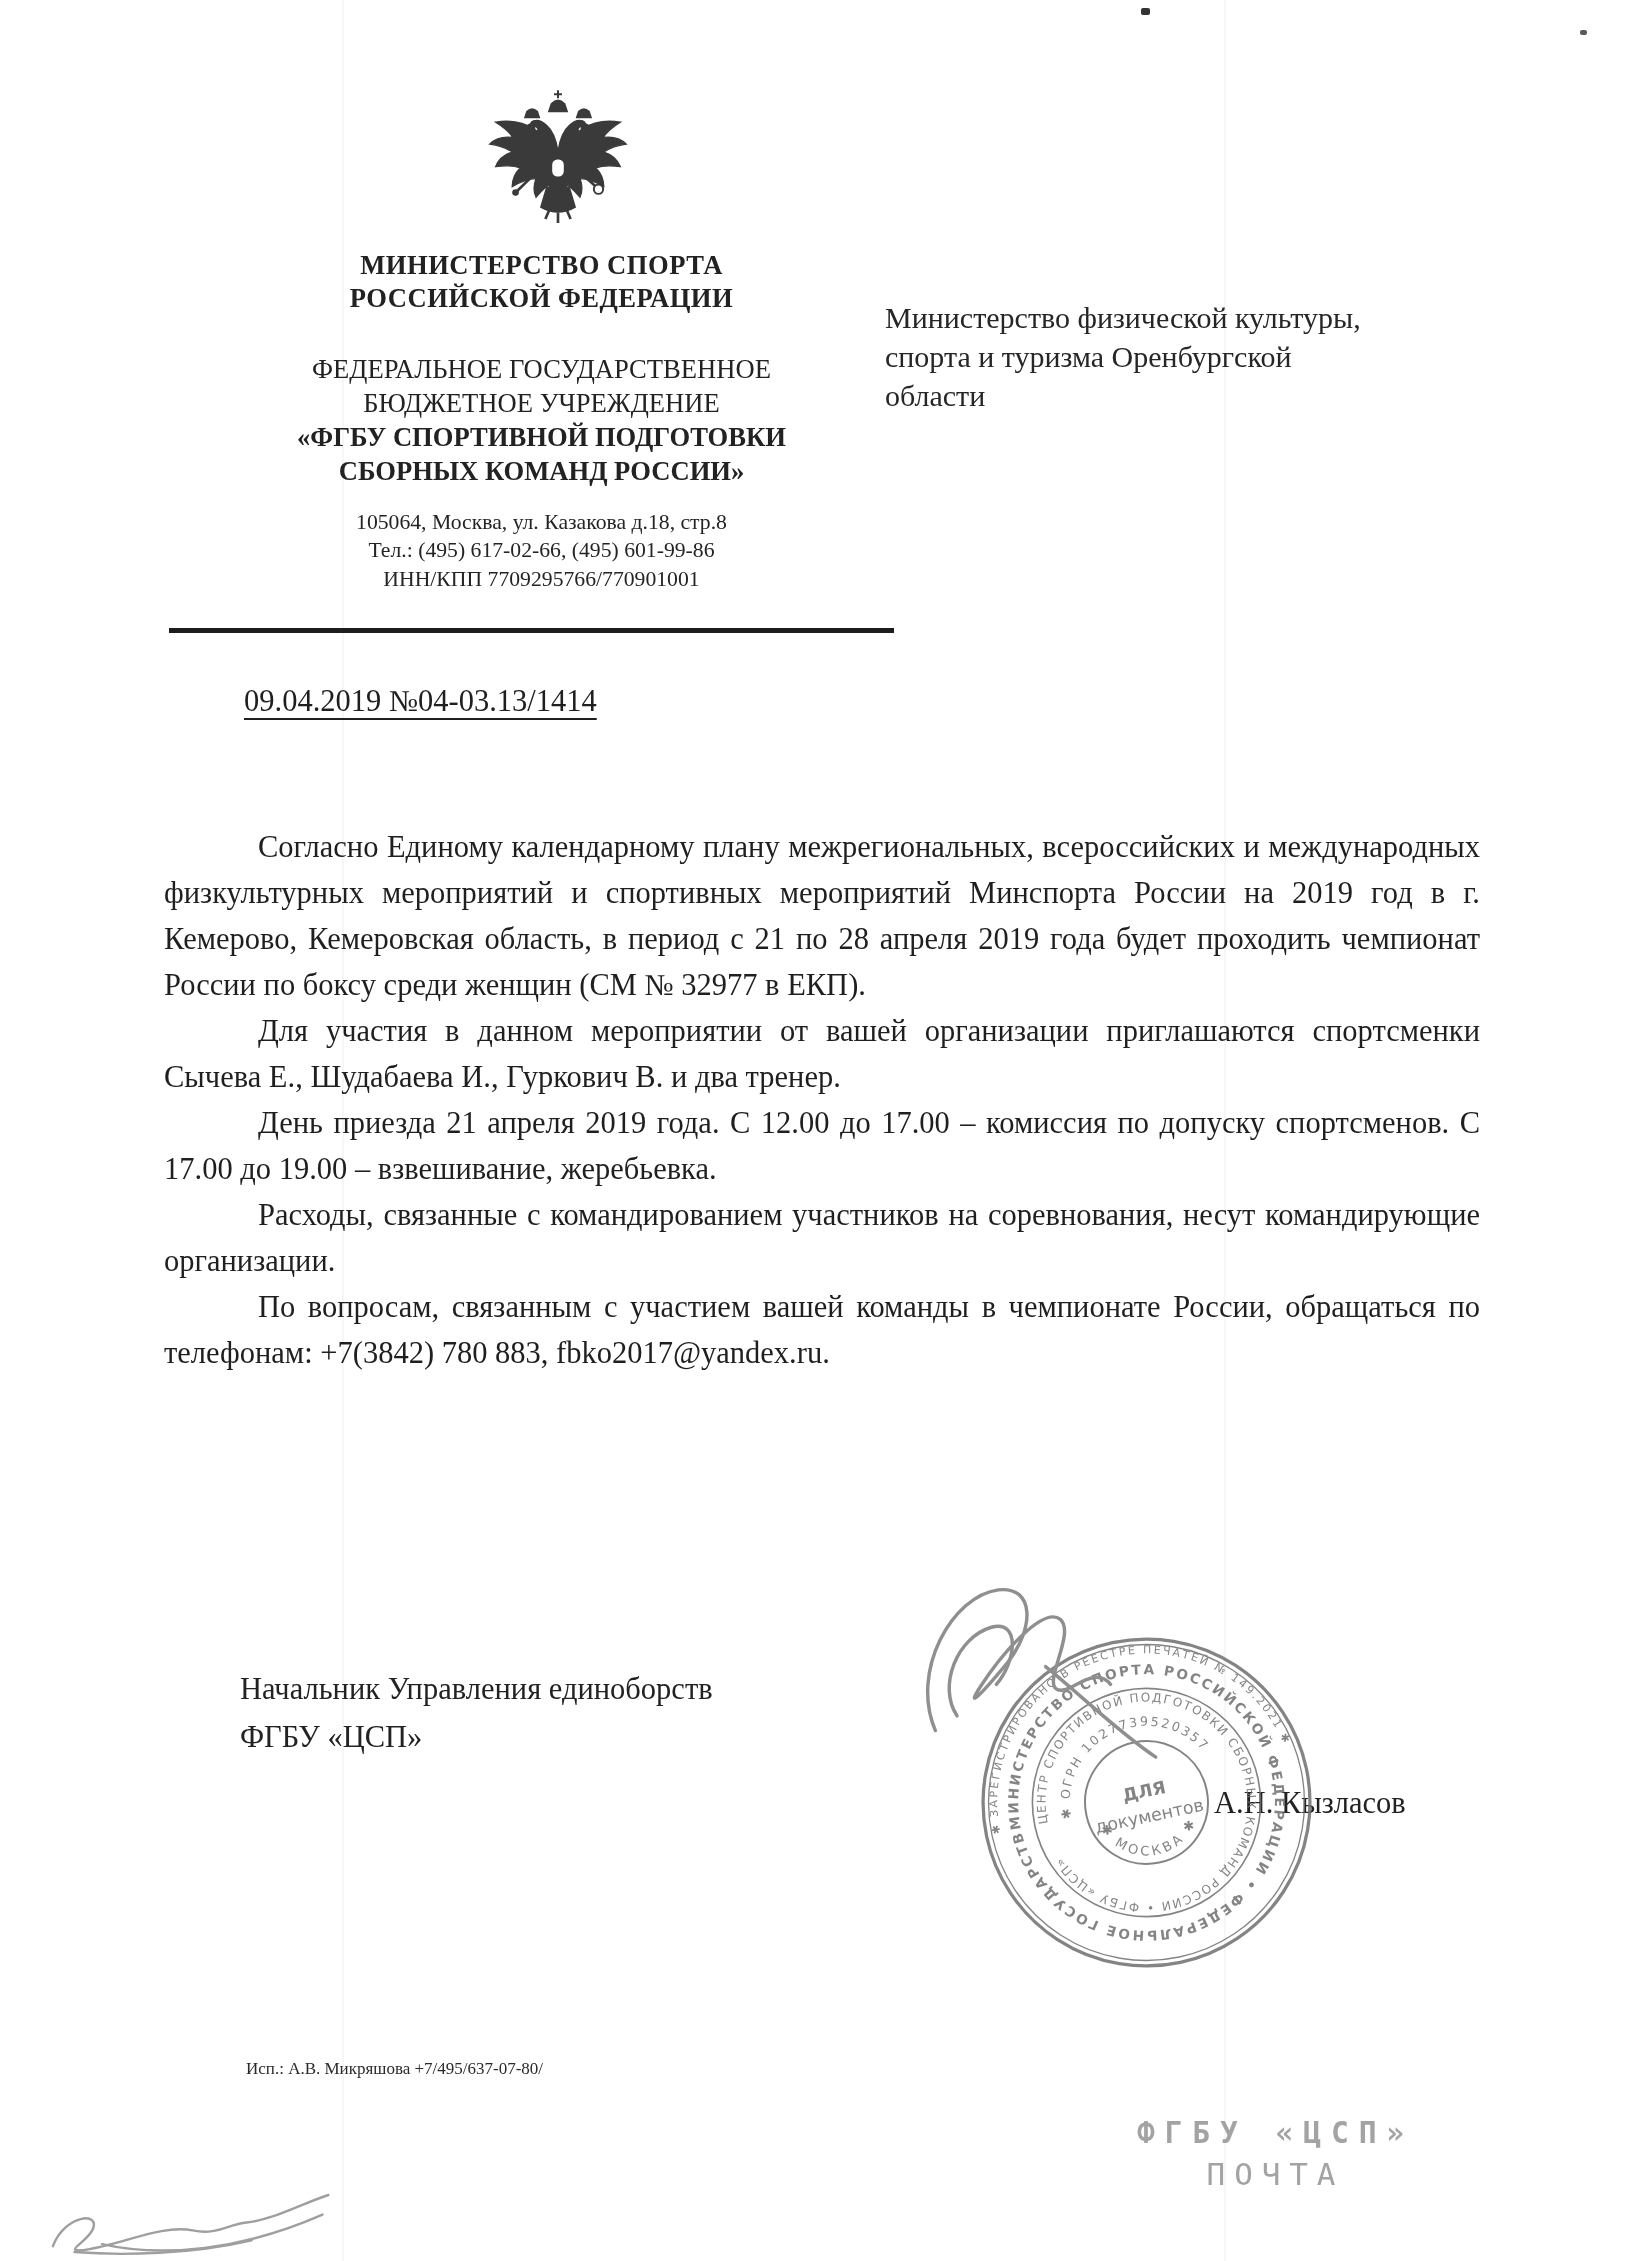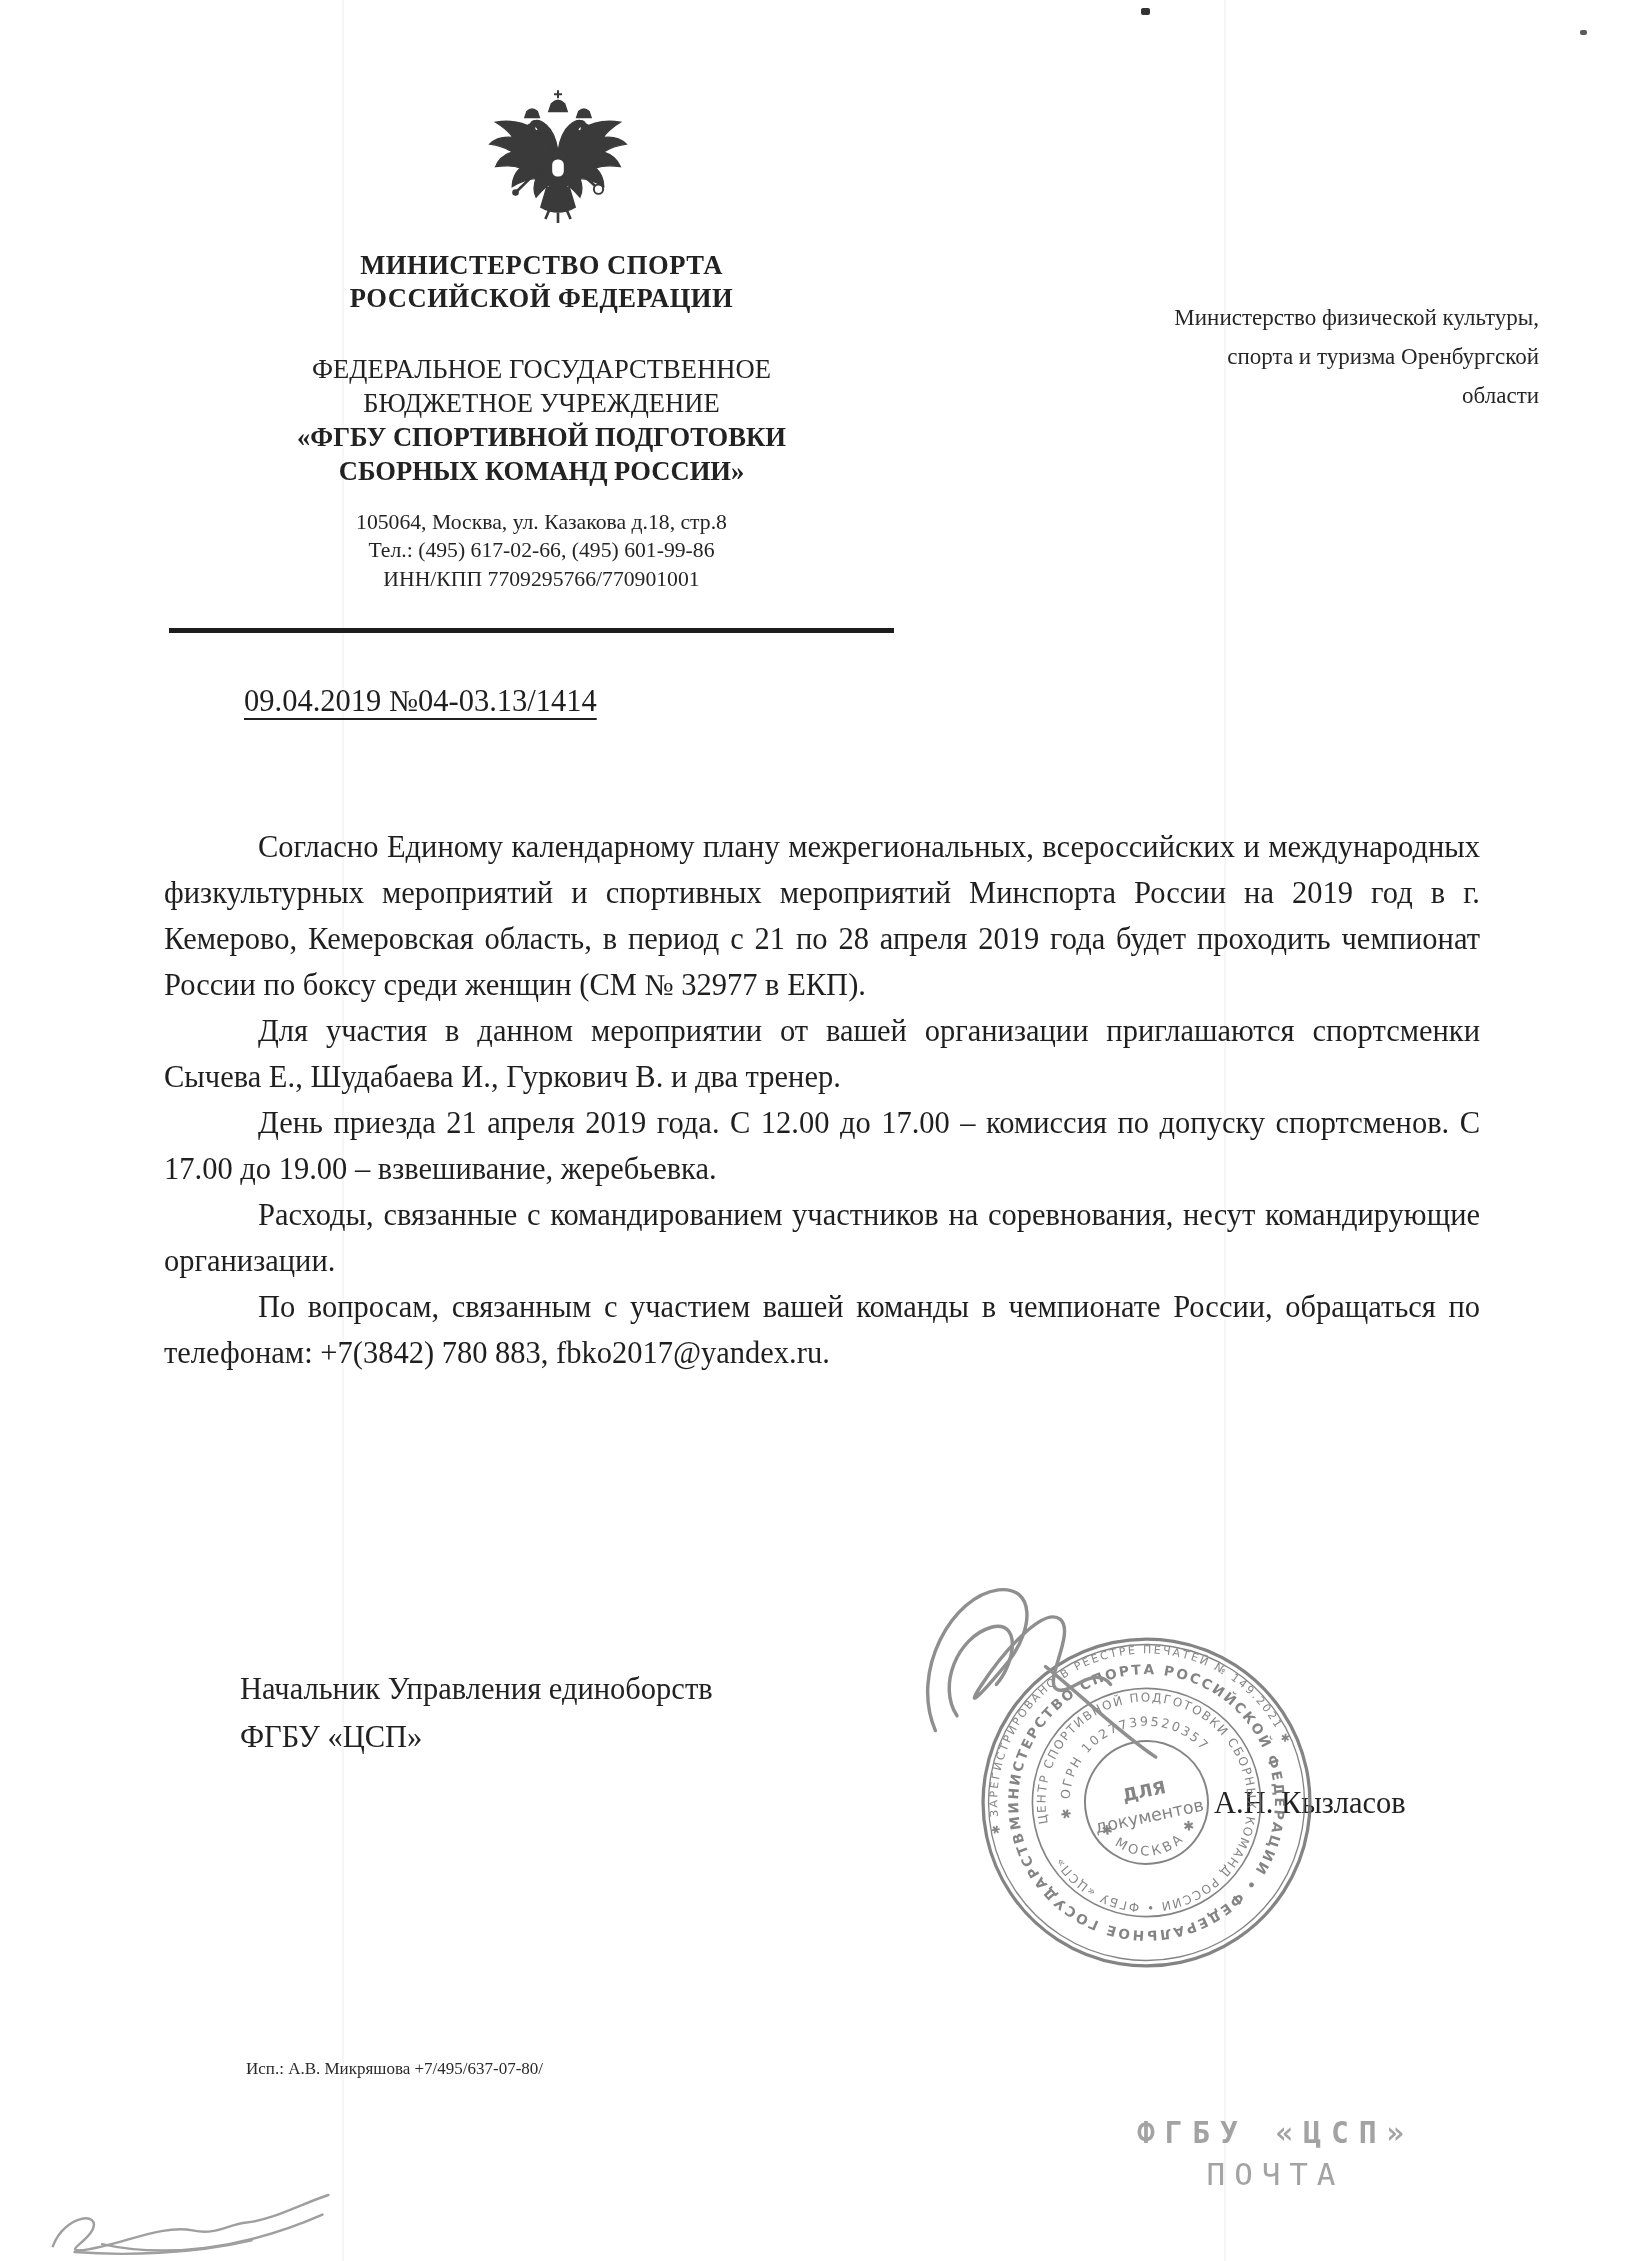--- a/index.html
+++ b/index.html
@@ -13,21 +13,21 @@
   .fold{position:absolute;top:0;width:2px;height:2262px;background:rgba(0,0,0,0.035);}
   .speck{position:absolute;border-radius:2px;}
   
   .lh-left{left:177px;top:249px;width:729px;text-align:center;color:#222;}
   .ministry{font-size:26.6px;font-weight:bold;line-height:33px;letter-spacing:0.5px;}
   .org{margin-top:37px;font-size:26.6px;line-height:34px;text-align:center;}
   .org .b{font-weight:bold;}
   .addr{margin-top:19.7px;font-size:21.7px;line-height:28.6px;color:#242424;}
   .rule{left:169px;top:628px;width:725px;height:4.9px;background:#1d1d1d;}
   
-  .recipient{left:885px;top:298px;width:654px;text-align:right;font-size:23px;line-height:39px;color:#262626;}
+  .recipient{left:885px;top:298px;width:654px;text-align:left;font-size:30px;line-height:39px;color:#262626;}
   
   .ref{left:244px;top:684px;font-size:30.5px;color:#1f1f1f;
        text-decoration:underline;text-underline-offset:6.9px;text-decoration-thickness:2px;}
   
   .body-text{left:164px;top:824px;width:1316px;font-size:30.5px;line-height:46px;text-align:justify;}
   .body-text p{margin:0;text-indent:94px;}
   
   .sig-title{left:240px;top:1665px;font-size:30.5px;line-height:48px;color:#222;}
   .sig-name{left:1214px;top:1786px;font-size:30.5px;color:#222;}
   

